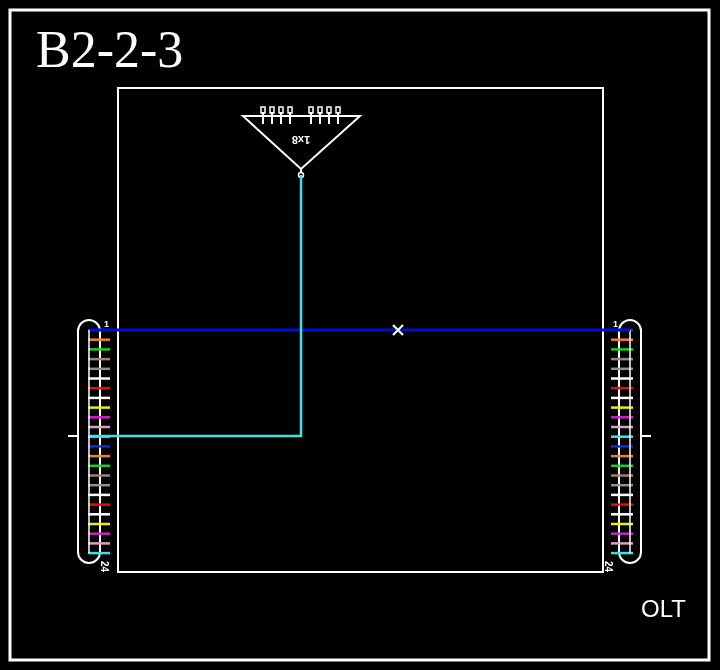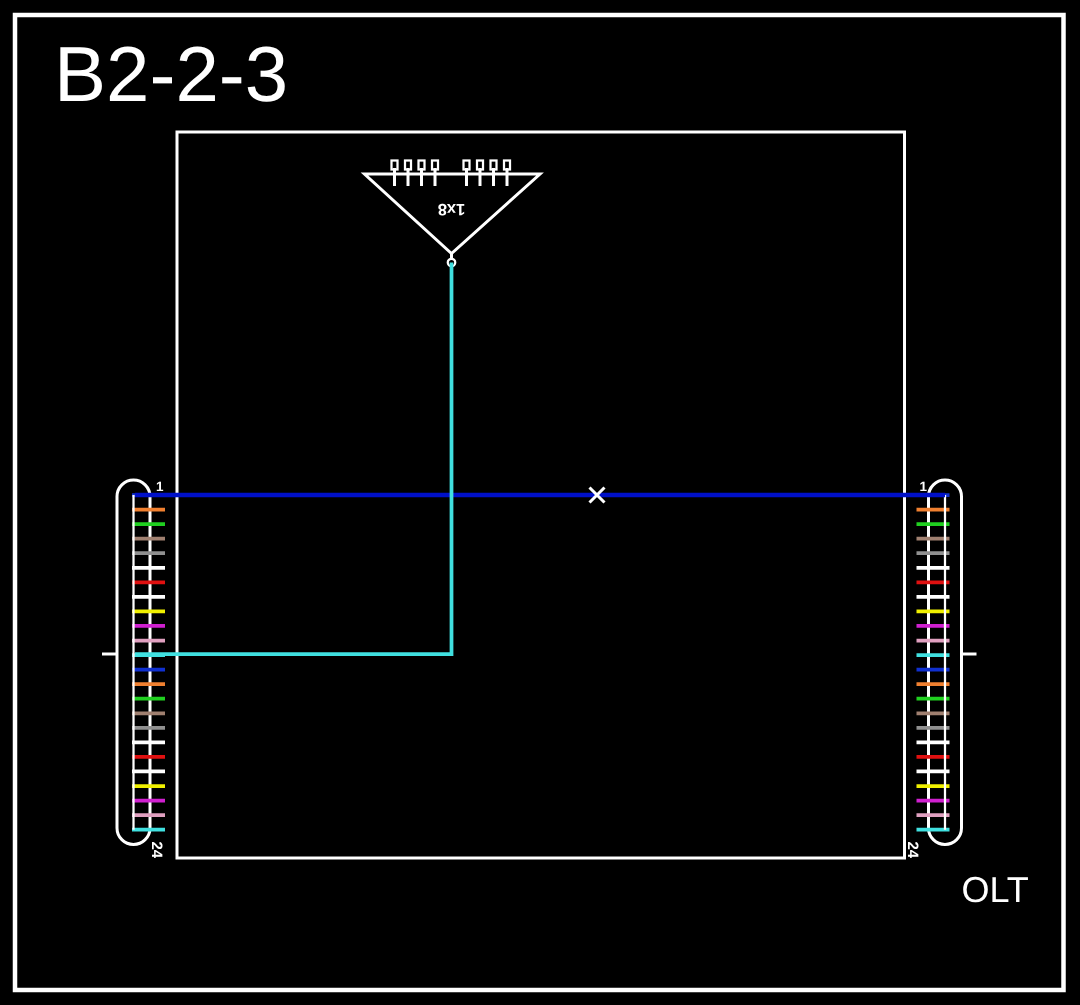--- a/index.html
+++ b/index.html
@@ -1,19 +1,19 @@
 <!DOCTYPE html>
 <html><head>
 <meta charset="utf-8">
 <style>
   html,body{margin:0;padding:0;background:#000;}
   body{width:720px;height:670px;position:relative;overflow:hidden;font-family:"Liberation Sans",sans-serif;}
   svg{position:absolute;left:0;top:0;}
-  .title{position:absolute;left:36px;top:22px;color:#fff;font-size:52px;line-height:56px;}
-  .olt{position:absolute;left:641px;top:580px;color:#fff;font-size:24px;line-height:28px;}
+  .title{position:absolute;left:36px;top:22px;color:#fff;font-size:52px;line-height:56px;font-family:Liberation Serif, serif;}
+  .olt{position:absolute;left:641px;top:595px;color:#fff;font-size:24px;line-height:28px;}
 </style>
 </head>
 <body>
 
 <svg id="diagram" width="720" height="670" viewBox="0 0 720 670">
   <rect x="10" y="10" width="699" height="650" fill="none" stroke="#fff" stroke-width="3"></rect>
   <rect x="118" y="88" width="485" height="484" fill="none" stroke="#fff" stroke-width="2"></rect>
   <g id="splitter">
       <path d="M243 116 L360 116 L301 169 Z" fill="none" stroke="#fff" stroke-width="2"></path>
       <line x1="263" y1="112" x2="263" y2="124" stroke="#fff" stroke-width="2"></line>

